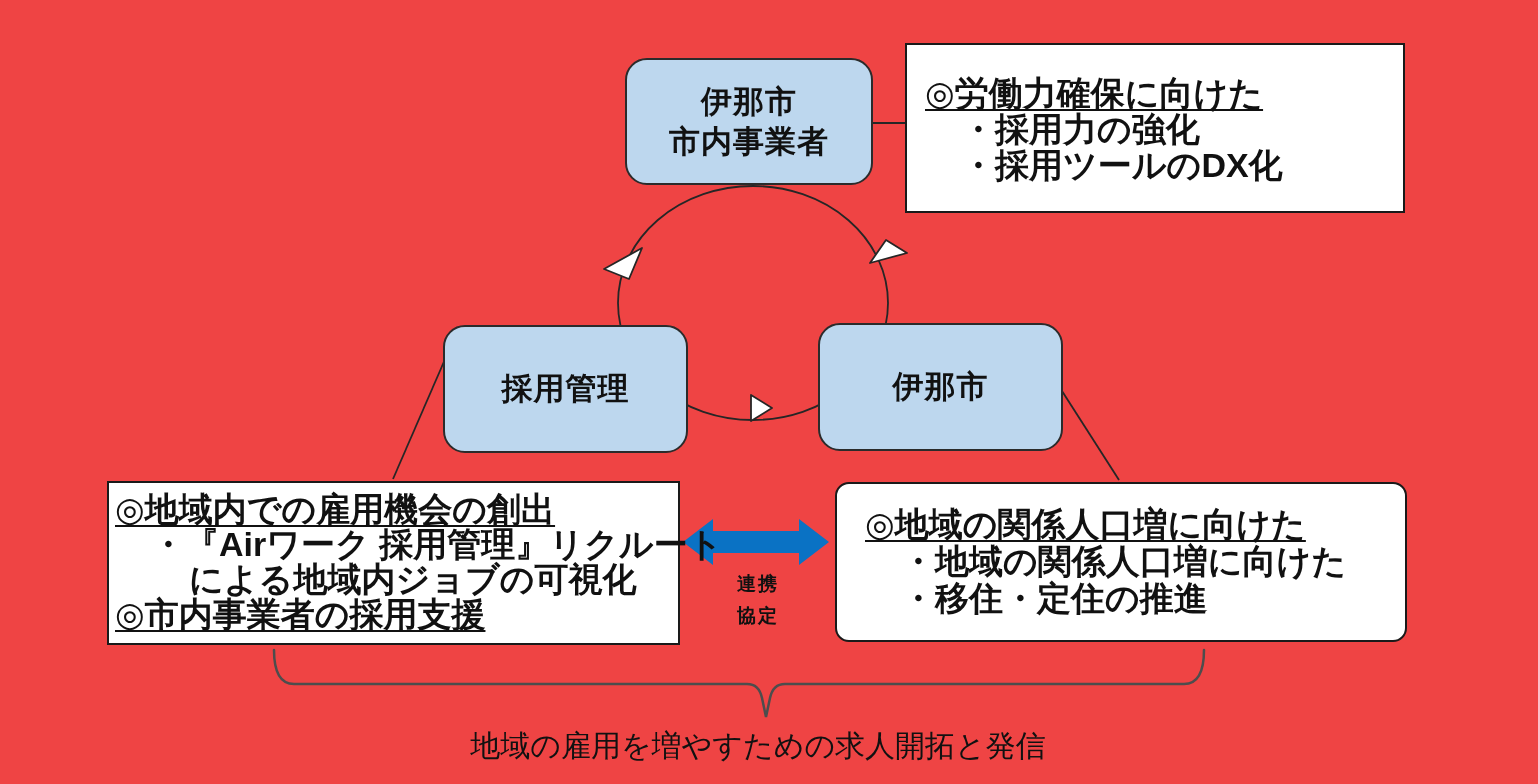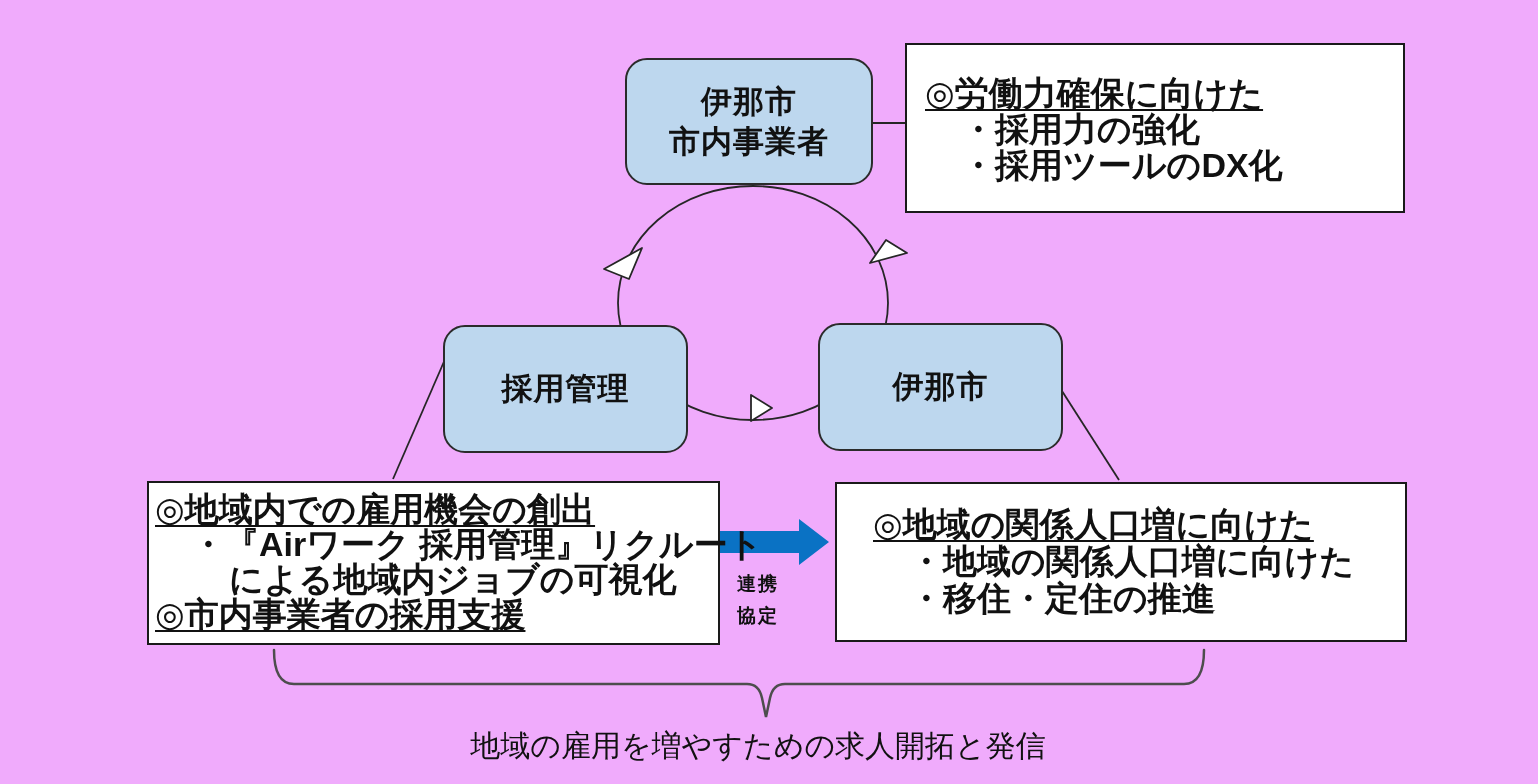--- a/index.html
+++ b/index.html
@@ -1,17 +1,17 @@
 <!DOCTYPE html>
 <html><head>
 <meta charset="utf-8">
 <style>
   html,body{margin:0;padding:0;background:#ffffff;}
   .stage{
-    position:relative;width:1538px;height:784px;background:#f0abfc;overflow:hidden;
+    position:relative;width:1538px;height:784px;background:#ef4444;overflow:hidden;
     font-family:"Liberation Sans","DejaVu Sans",sans-serif;
     color:#111;
   }
   .stage svg{position:absolute;left:0;top:0;z-index:1;}
   .node{
     position:absolute;z-index:2;
     background:#BDD7EE;border:2.5px solid #2b2b2b;border-radius:22px;
     display:flex;flex-direction:column;align-items:center;justify-content:center;
     font-weight:700;font-size:31px;line-height:40px;letter-spacing:1px;
     box-sizing:border-box;text-align:center;
@@ -21,22 +21,22 @@
   .node-right{left:818px;top:323px;width:245px;height:128px;}
   .callout{
     position:absolute;z-index:2;background:#ffffff;border:2.5px solid #1a1a1a;
     box-sizing:border-box;font-weight:700;font-size:34px;line-height:35px;
   }
   .callout .row{white-space:nowrap;}
   .u{text-decoration:underline;text-underline-offset:4px;text-decoration-thickness:2px;}
   .ind1{margin-left:36px;}
   .ind2{margin-left:74px;}
   .co-workforce{left:905px;top:43px;width:500px;height:170px;padding:30px 0 0 18px;line-height:36px;}
-  .co-recruit{left:107px;top:481px;width:573px;height:164px;padding:9px 0 0 6px;margin-left:40px;}
-  .co-city{left:835px;top:482px;width:572px;height:160px;padding:22px 0 0 36px;line-height:37px;}
+  .co-recruit{left:107px;top:481px;width:573px;height:164px;padding:9px 0 0 6px;}
+  .co-city{left:835px;top:482px;width:572px;height:160px;padding:22px 0 0 28px;line-height:37px;border-radius:14px;}
   .pact-label{
     position:absolute;z-index:2;left:700px;top:568px;width:116px;text-align:center;
     font-weight:700;font-size:19px;line-height:32px;letter-spacing:2px;
   }
   .caption{
     position:absolute;z-index:2;left:258px;top:729px;width:1000px;text-align:center;
     font-weight:400;font-size:30px;line-height:34px;
   }
 </style>
 </head>

